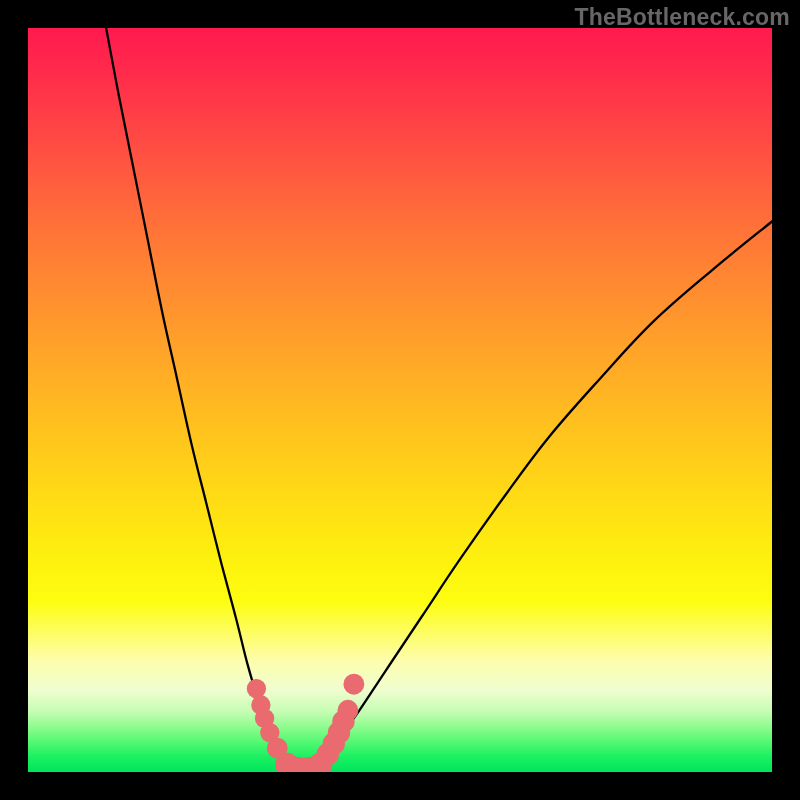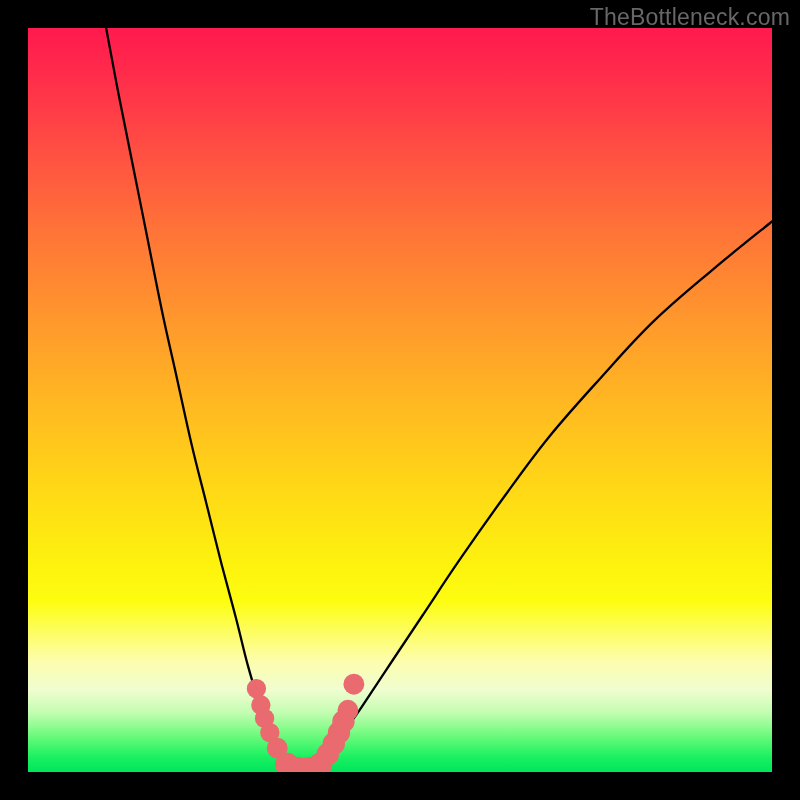--- a/index.html
+++ b/index.html
@@ -53,21 +53,21 @@
       #1af061 98%,
       #00e55c 100%
     );
   }
   .watermark {
     position: absolute;
     top: 4px;
     right: 10px;
     color: #676767;
     font-size: 23px;
-    font-weight: 400;
+    font-weight: 700;
     letter-spacing: 0.2px;
     z-index: 10;
   }
   svg.curves {
     position: absolute;
     left: 0;
     top: 0;
     width: 100%;
     height: 100%;
   }

